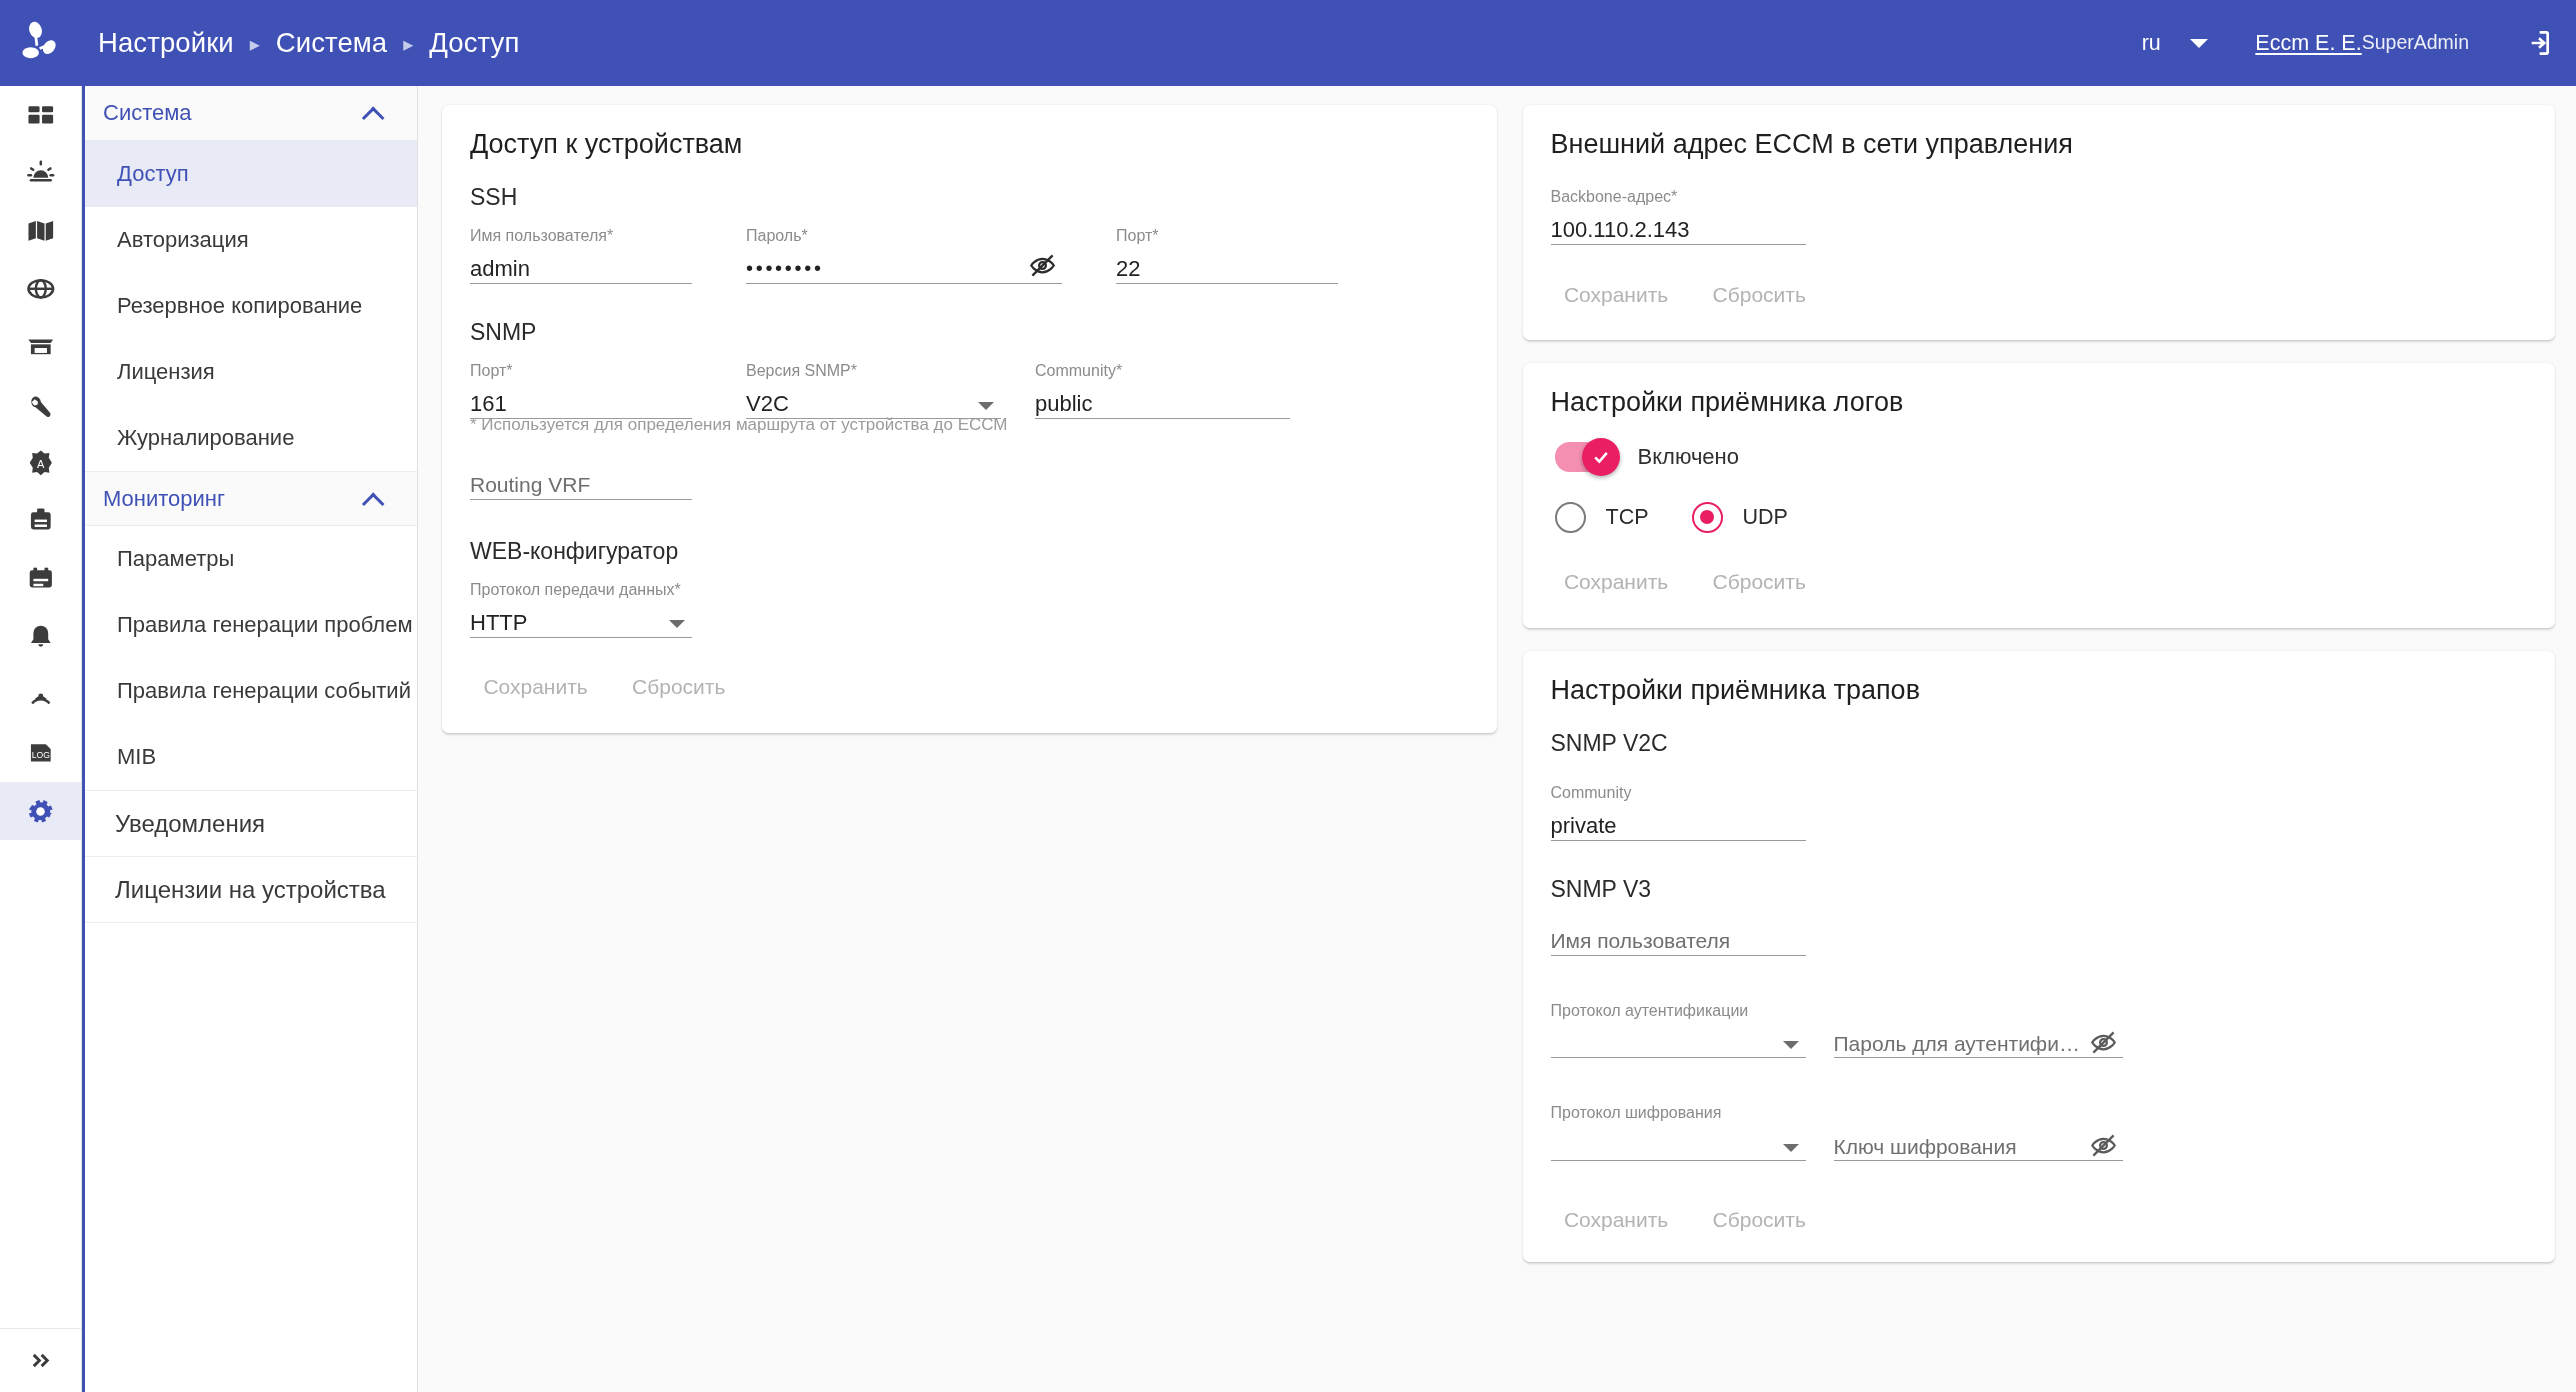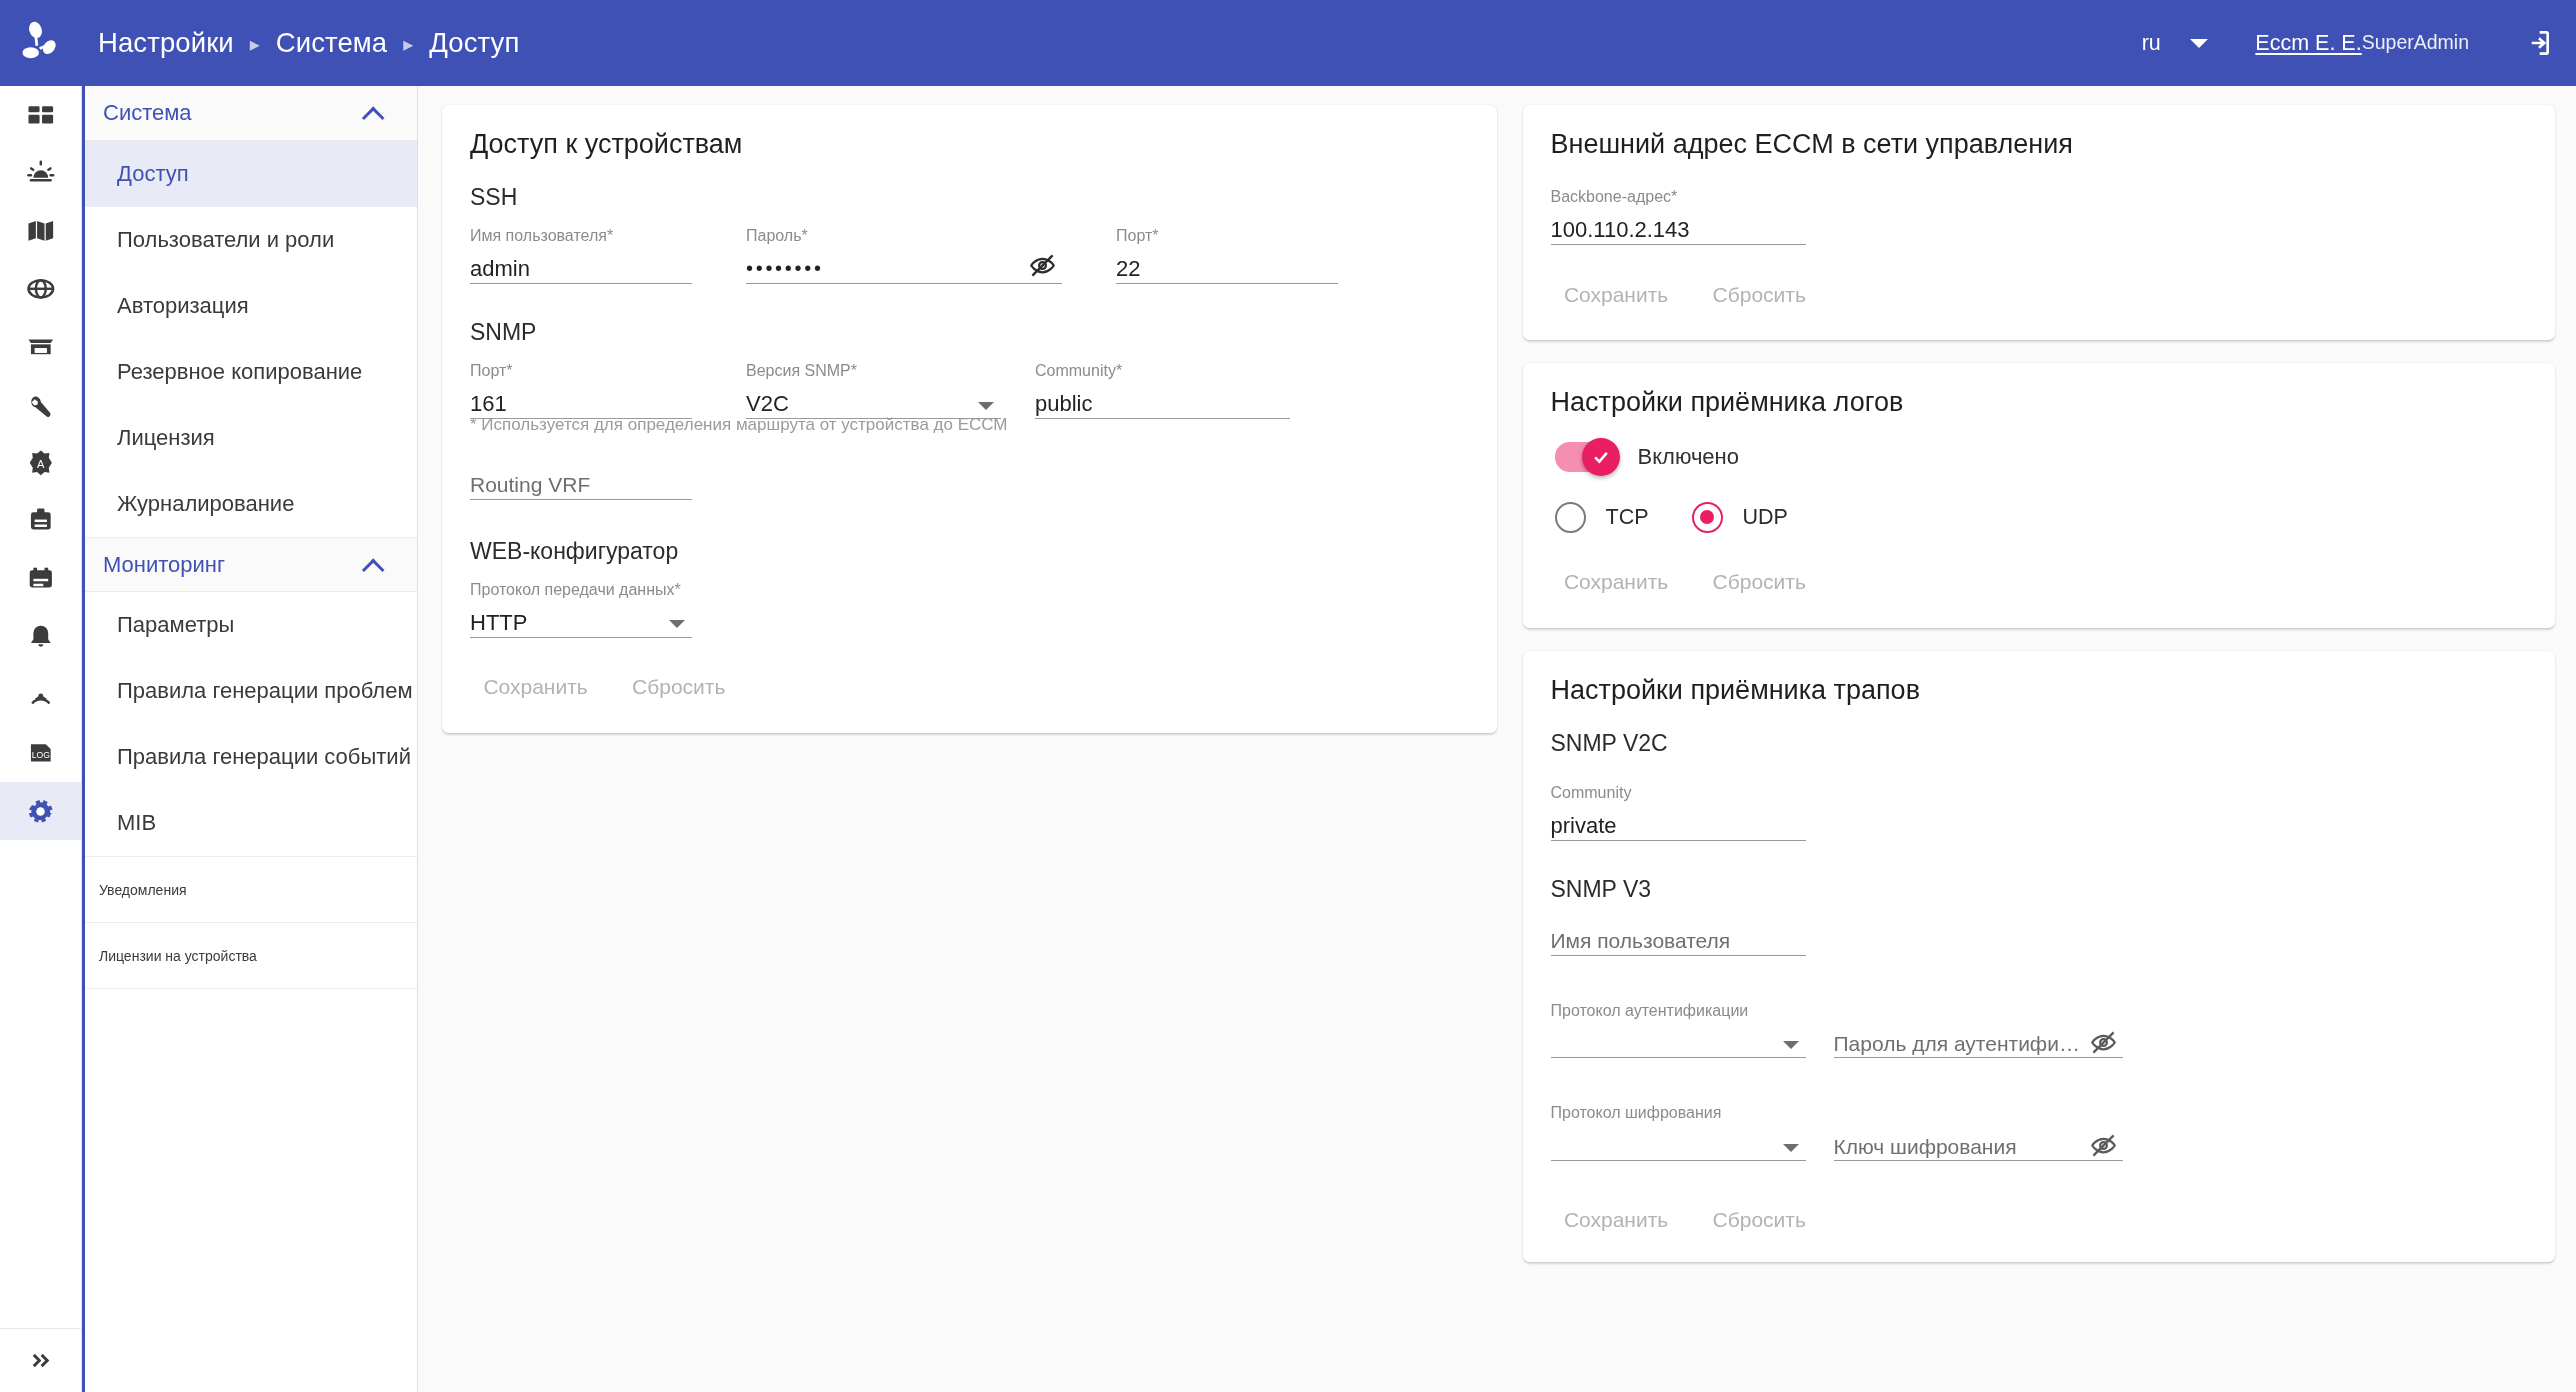--- a/index.html
+++ b/index.html
@@ -87,21 +87,21 @@
     border-left: 3.4px solid #3f51b5; border-top: 3.4px solid #3f51b5;
     transform: rotate(45deg);
   }
   .side-item {
     height: 66px; display: flex; align-items: center;
     padding-left: 32px; font-size: 22px; color: #3a3a3a;
   }
   .side-item.active { background: #e8eaf6; color: #3f51b5; }
   .side-flat {
     height: 66px; display: flex; align-items: center;
-    padding-left: 14px; font-size: 14px; color: #3a3a3a;
+    padding-left: 30px; font-size: 24px; color: #3a3a3a;
     border-top: 0.7px solid #ececec;
   }
   .side-pad-top { border-top: 0.7px solid #ececec; gap: 31px; }
   .sidebar-rest { flex: 1 1 auto; border-top: 0.7px solid #ececec; background:#fff;}
 
   
   .main {
     flex: 1 1 auto; min-width: 0; background: #fafafa;
     display: flex; gap: 0; padding: 19px 21.5px 0 24px; overflow: hidden;
   }
@@ -317,23 +317,20 @@
     </div>
   </div>
 
   <div class="sidebar">
     <div class="side-group-head">
       <span class="t">Система</span>
       <span class="chev-up"></span>
     </div>
     <div class="side-item active">
       <span>Доступ</span>
-    </div>
-    <div class="side-item">
-      <span>Пользователи и роли</span>
     </div>
     <div class="side-item">
       <span>Авторизация</span>
     </div>
     <div class="side-item">
       <span>Резервное копирование</span>
     </div>
     <div class="side-item">
       <span>Лицензия</span>
     </div>

